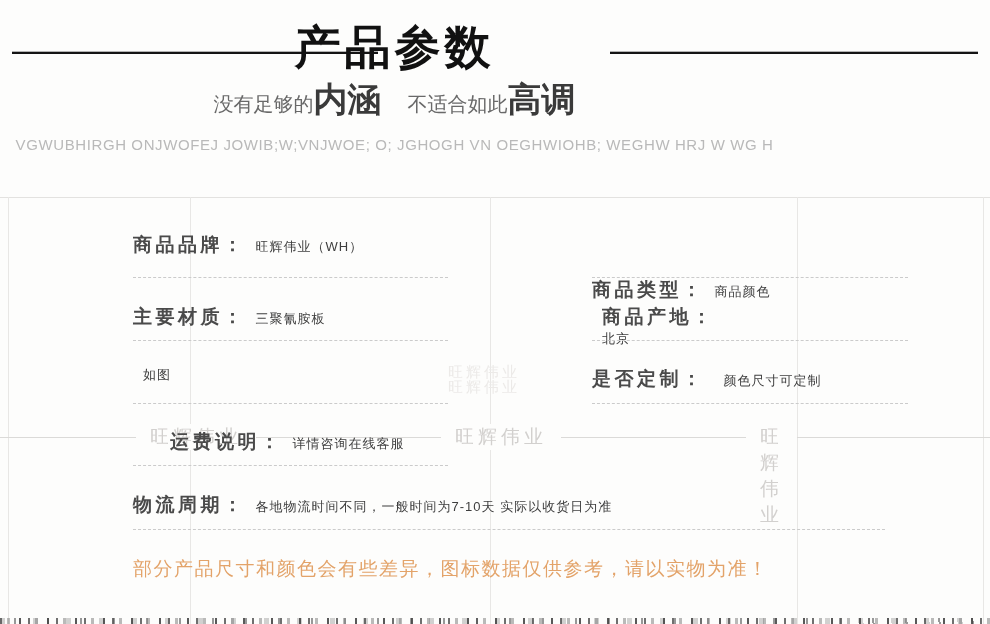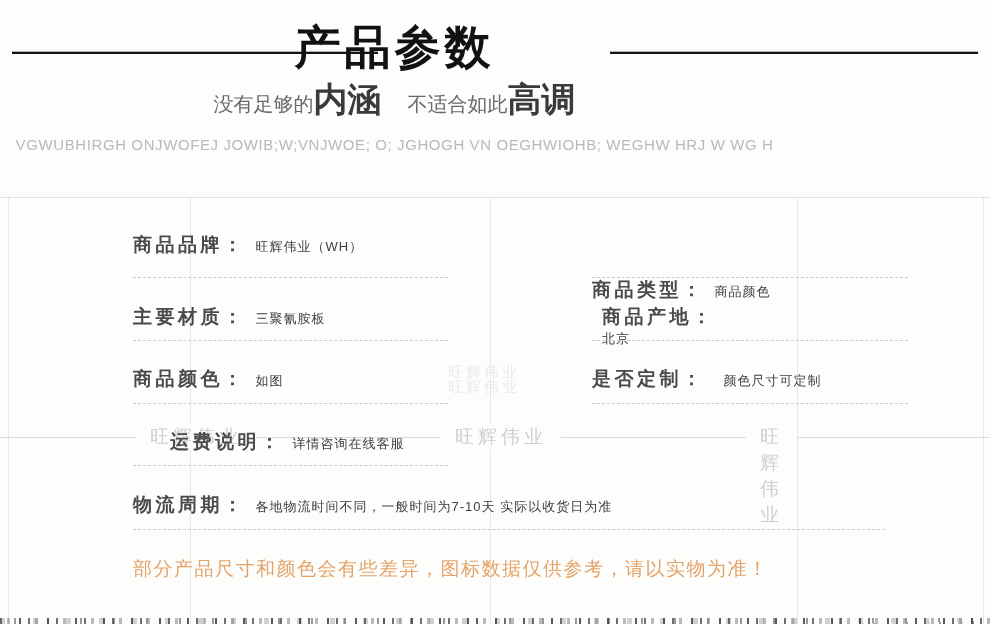--- a/index.html
+++ b/index.html
@@ -142,21 +142,20 @@
   </div>
   <div class="dash ldash1"></div>
 
   <div class="row lrow2">
     <span class="lab">主要材质：</span>
     <span class="val">三聚氰胺板</span>
   </div>
   <div class="dash ldash2"></div>
 
   <div class="row lrow3">
-    <span class="lab">商品颜色：</span>
     <span class="val">如图</span>
   </div>
   <div class="dash ldash3"></div>
 
   <div class="row lrow4">
     <span class="lab">运费说明：</span>
     <span class="val">详情咨询在线客服</span>
   </div>
   <div class="dash ldash4"></div>
 

